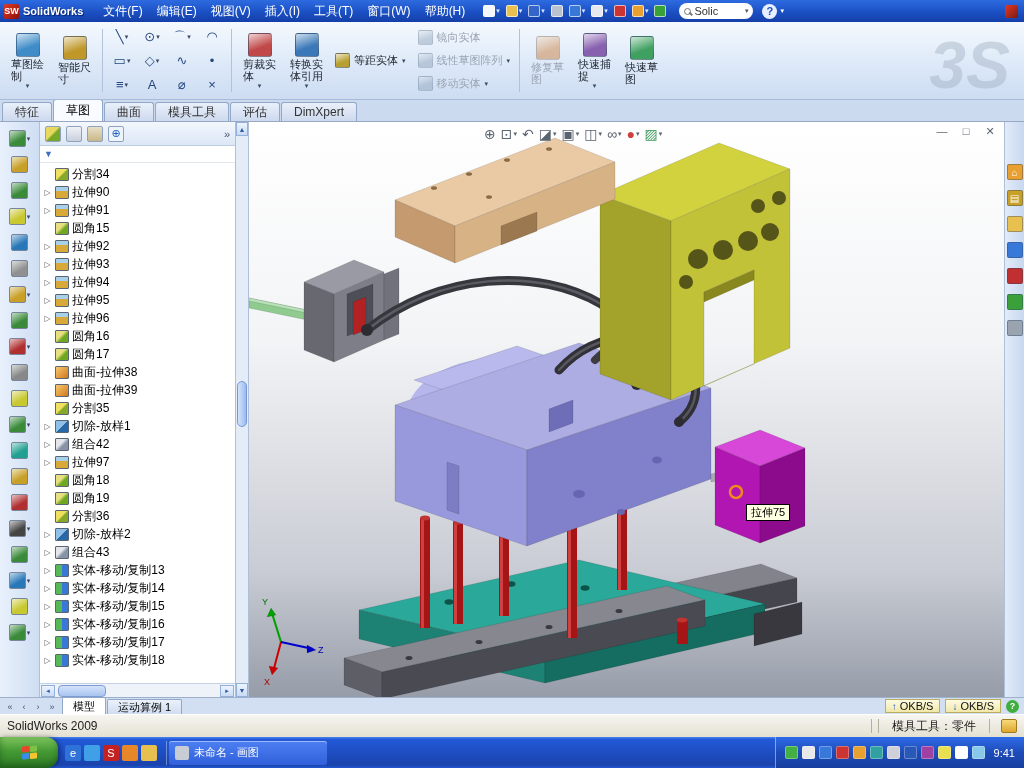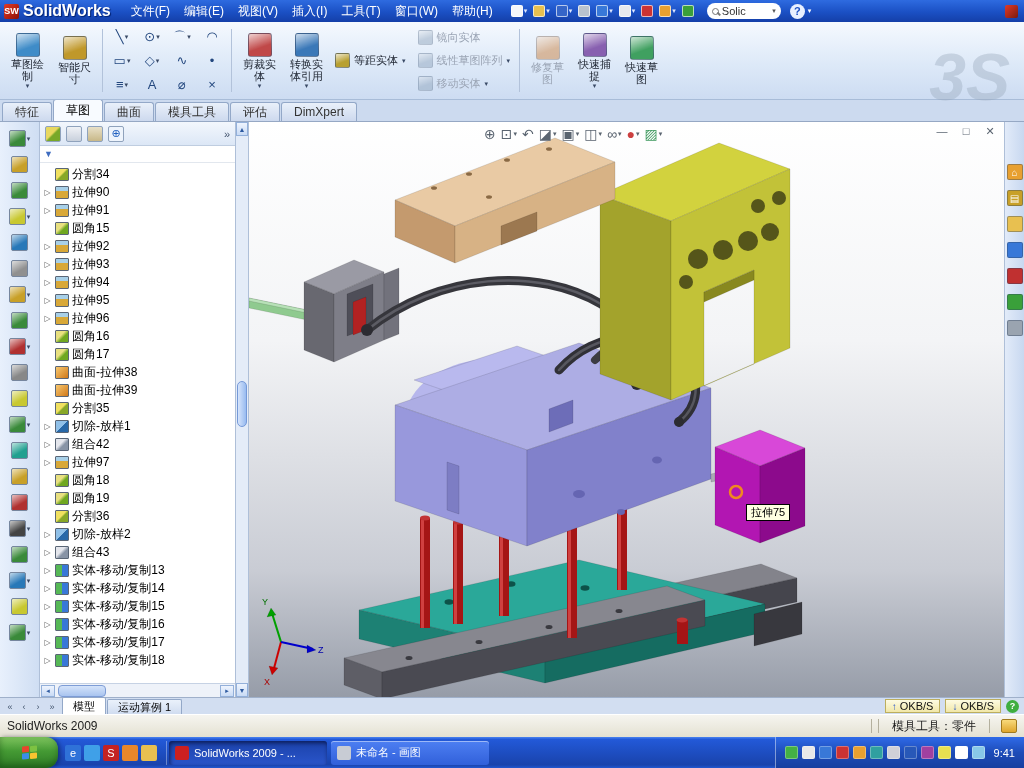--- a/index.html
+++ b/index.html
@@ -2,56 +2,56 @@
 <html><head>
 <meta charset="utf-8">
 <style>
 *{margin:0;padding:0;box-sizing:border-box;font-family:"Liberation Sans","DejaVu Sans",sans-serif;}
 html,body{width:1024px;height:768px;overflow:hidden;background:#000;}
 .screen{position:relative;width:1024px;height:768px;background:#d6e3f5;font-size:12px;}
 
 
 .titlebar{height:22px;background:linear-gradient(180deg,#2e6be0 0%,#1b50c4 55%,#143fa8 100%);display:flex;align-items:center;color:#fff;padding:0 4px;gap:1px;}
 .app-icon{width:15px;height:15px;background:linear-gradient(135deg,#e23a26,#8e0f06);border-radius:2px;color:#fff;font-size:9px;font-weight:bold;display:flex;align-items:center;justify-content:center;margin-right:3px;flex-shrink:0;}
-.app-name{font-weight:bold;font-size:16px;margin-right:12px;text-shadow:1px 1px 1px #012070;}
+.app-name{font-weight:bold;font-size:11px;margin-right:12px;text-shadow:1px 1px 1px #012070;}
 .menu-item{padding:16px 7px;font-size:12px;white-space:nowrap;}
 #tb-tools{display:flex;align-items:center;gap:2px;margin-left:8px;}
 .tb-tool{display:flex;align-items:center;gap:1px;padding:1px 2px;}
 .tb-ic{width:12px;height:12px;border:1px solid rgba(255,255,255,.65);border-radius:2px;display:inline-block;}
 .tb-arr{font-size:7px;color:#dce6ff;font-style:normal;}
 .search-box{margin-left:10px;width:74px;height:16px;background:#fff;border-radius:8px;display:flex;align-items:center;gap:3px;padding:0 5px;color:#333;font-size:11px;}
 .mag{width:7px;height:7px;border:1.5px solid #777;border-radius:50%;position:relative;flex-shrink:0;}
 .mag::after{content:"";position:absolute;width:4px;height:1.5px;background:#777;transform:rotate(45deg);right:-3px;bottom:-1px;}
 .search-arr{margin-left:auto;font-size:7px;color:#555;}
 .tb-help{width:15px;height:15px;border-radius:50%;background:#e8f0ff;color:#1b50c4;font-weight:bold;font-size:11px;display:flex;align-items:center;justify-content:center;margin-left:8px;}
 .tb-help-arr{font-size:7px;margin-left:2px;}
 .tb-badge{width:13px;height:13px;background:linear-gradient(135deg,#e23a26,#7a1a0e);border-radius:2px;margin-left:auto;margin-right:2px;}
 
 
 .ribbon{height:78px;background:linear-gradient(180deg,#f5f9fe,#dde9f8 55%,#cddcf2);border-bottom:1px solid #a8bcd8;display:flex;align-items:stretch;padding:2px 4px;position:relative;}
 .rgroup{display:flex;align-items:stretch;}
 .vsep{width:1px;background:#b2c2da;margin:5px 4px;}
 .big-btn{width:47px;display:flex;flex-direction:column;align-items:center;justify-content:center;gap:1px;border:1px solid transparent;border-radius:2px;}
 .bicon{width:24px;height:24px;border:1px solid rgba(60,80,110,.55);border-radius:3px;background-image:linear-gradient(160deg,rgba(255,255,255,.75),rgba(255,255,255,0) 60%);display:inline-block;}
-.blabel{text-align:center;font-size:11px;line-height:12px;color:#1d2430;}
+.blabel{font-size:11px;line-height:12px;color:#1d2430;}
 .barr{font-size:7px;color:#3a4a66;font-style:normal;line-height:6px;}
 .disabled .blabel,.disabled .slabel{color:#9aa4b4;}
 .disabled .bicon,.disabled .sicon{opacity:.45;}
 #grp-entities{display:grid;grid-template-columns:repeat(4,30px);grid-auto-rows:24px;align-content:center;}
 .stool{display:flex;align-items:center;justify-content:center;gap:1px;color:#23477e;}
 .sg{font-size:13px;line-height:13px;}
 .sta{font-size:7px;color:#3a4a66;font-style:normal;}
 .offset-stack{display:flex;align-items:center;}
 #offset-wrap{display:flex;flex-direction:column;justify-content:flex-start;margin-right:2px;}
 #grp-stack{display:flex;flex-direction:column;justify-content:center;}
 .stack-btn{height:23px;display:flex;align-items:center;gap:4px;padding:0 5px;}
 .sicon{width:15px;height:15px;border:1px solid rgba(60,80,110,.55);border-radius:2px;background-image:linear-gradient(160deg,rgba(255,255,255,.75),rgba(255,255,255,0) 60%);display:inline-block;flex-shrink:0;}
 .slabel{font-size:11px;color:#1d2430;white-space:nowrap;}
 .sarr{font-size:7px;color:#3a4a66;font-style:normal;}
-.watermark{position:absolute;right:14px;top:16px;font-size:66px;font-style:italic;font-weight:bold;color:rgba(150,165,185,.38);line-height:78px;pointer-events:none;}
+.watermark{position:absolute;right:14px;top:4px;font-size:66px;font-style:italic;font-weight:bold;color:rgba(150,165,185,.38);line-height:78px;pointer-events:none;}
 
 
 .tabrow{height:22px;background:#ccdaef;border-bottom:1px solid #96a8c4;display:flex;align-items:flex-end;padding-left:2px;}
 .cm-tab{height:19px;padding:0 12px;display:flex;align-items:center;font-size:12px;color:#333;background:linear-gradient(#e9f0fa,#cdd9ee);border:1px solid #93a8c8;border-bottom:none;border-radius:3px 3px 0 0;margin-right:1px;white-space:nowrap;}
 .cm-tab.active{background:#f8fbff;height:22px;color:#000;}
 
 
 .main{display:flex;height:575px;}
 .left-toolbar{width:40px;background:linear-gradient(90deg,#e8f0fc,#cfdef3);border-right:1px solid #aebfd8;display:flex;flex-direction:column;align-items:center;padding-top:5px;gap:3px;overflow:hidden;}
 .lt-btn{display:flex;align-items:center;gap:1px;height:23px;}
@@ -821,24 +821,20 @@
     </div>
     <div id="quicklaunch">
         <span class="ql-icon" style="background-color: rgb(47, 114, 216);">e</span>
         <span class="ql-icon" style="background-color: rgb(63, 160, 232);"></span>
         <span class="ql-icon" style="background-color: rgb(196, 34, 34);">S</span>
         <span class="ql-icon" style="background-color: rgb(232, 135, 42);"></span>
         <span class="ql-icon" style="background-color: rgb(232, 192, 80);"></span>
       </div>
     <span class="tb-vsep"></span>
     <div id="taskwins">
-        <div class="task-btn active">
-          <i class="tb-wic" style="background-color: rgb(204, 32, 32);"></i>
-          <span class="tb-wlabel">SolidWorks 2009 - ...</span>
-        </div>
         <div class="task-btn">
           <i class="tb-wic" style="background-color: rgb(200, 204, 212);"></i>
           <span class="tb-wlabel">未命名 - 画图</span>
         </div>
       </div>
     <div class="tray">
       <span id="tray-icons" style="display:flex;gap:4px;">
           <span class="tray-icon" style="background-color: rgb(68, 176, 68);"></span>
           <span class="tray-icon" style="background-color: rgb(232, 232, 232);"></span>
           <span class="tray-icon" style="background-color: rgb(56, 120, 216);"></span>

